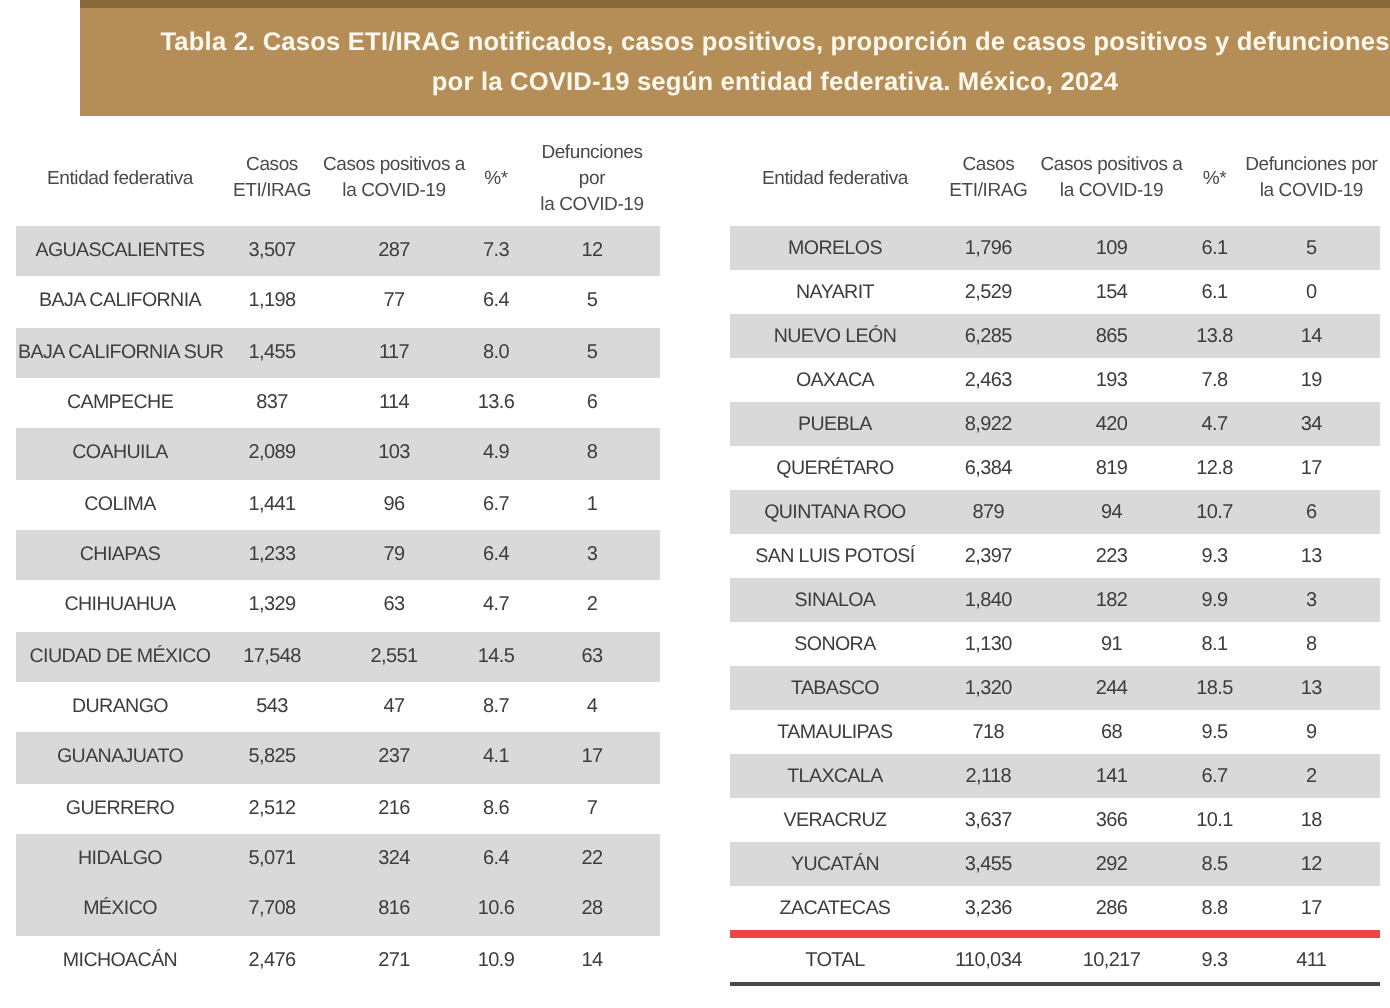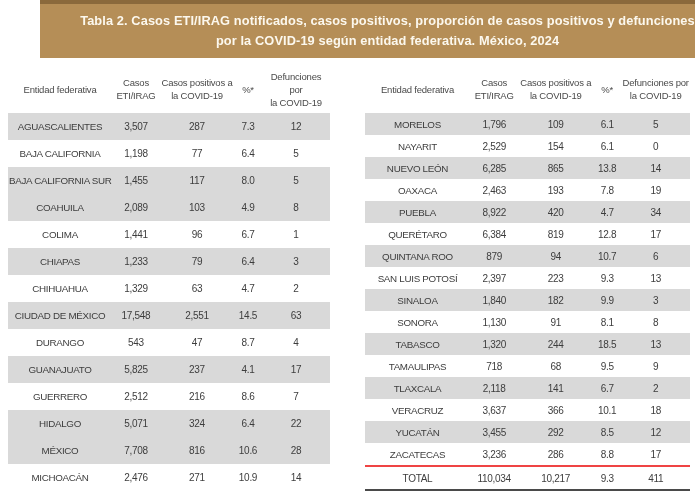--- a/index.html
+++ b/index.html
@@ -78,21 +78,21 @@
     white-space: nowrap;
     overflow: hidden;
   }
   td.entity {
     font-size: 9.8px;
     color: #3D3D3D;
   }
   td.num { font-size: 10px; }
   tr.alt { background: #D9D9D9; }
   tr.total-row {
-    border-top: 2px solid #ef4444;
+    border-top: 4px solid #ef4444;
     border-bottom: 2px solid #4A4A4A;
     background: #ffffff;
   }
   tr.total-row td { font-size: 10px; }
 </style>
 </head>
 <body>
 
 <div class="page">
 
@@ -147,20 +147,27 @@
             <td class="num">6.4</td>
             <td class="num">5</td>
           </tr>
           <tr class="alt">
             <td class="entity">BAJA CALIFORNIA SUR</td>
             <td class="num">1,455</td>
             <td class="num">117</td>
             <td class="num">8.0</td>
             <td class="num">5</td>
           </tr>
+          <tr>
+            <td class="entity">CAMPECHE</td>
+            <td class="num">837</td>
+            <td class="num">114</td>
+            <td class="num">13.6</td>
+            <td class="num">6</td>
+          </tr>
           <tr class="alt">
             <td class="entity">COAHUILA</td>
             <td class="num">2,089</td>
             <td class="num">103</td>
             <td class="num">4.9</td>
             <td class="num">8</td>
           </tr>
           <tr>
             <td class="entity">COLIMA</td>
             <td class="num">1,441</td>

